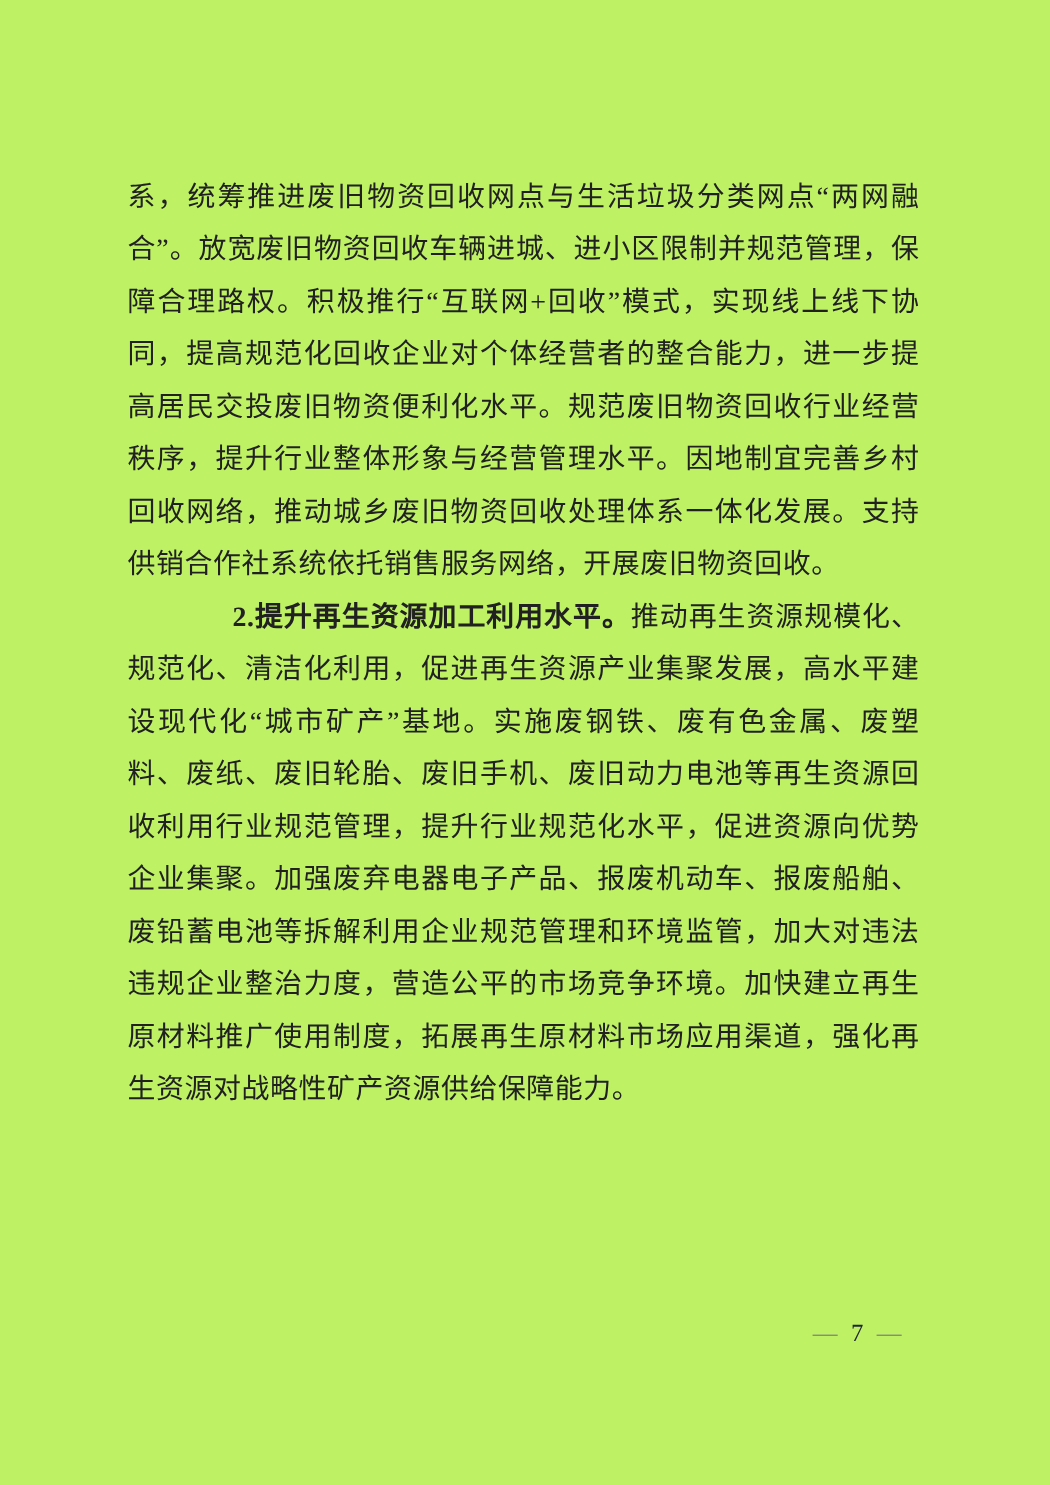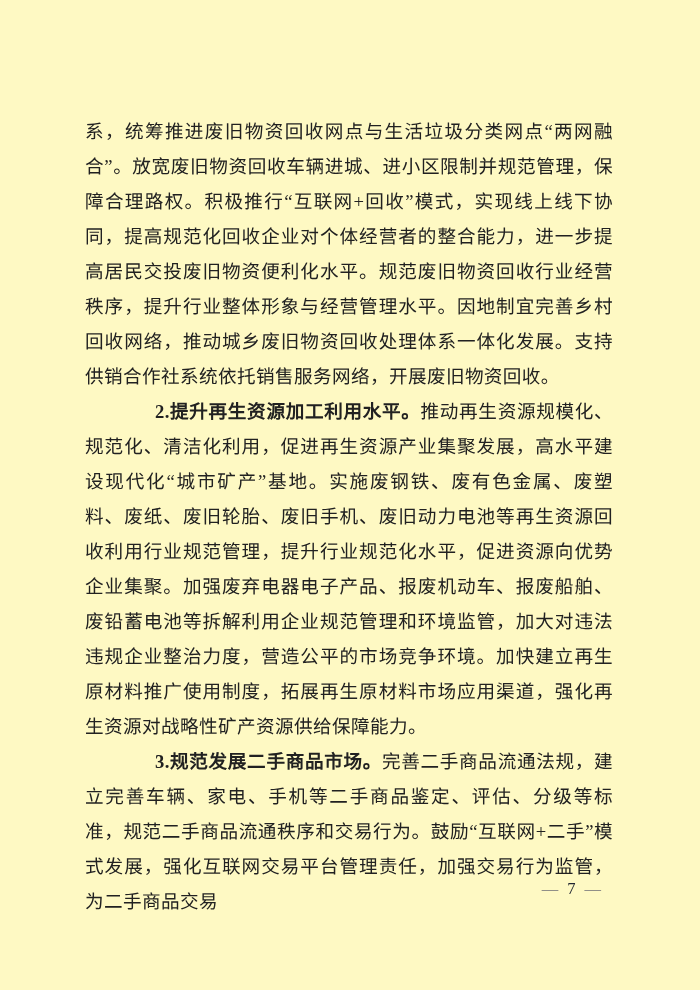--- a/index.html
+++ b/index.html
@@ -9,21 +9,21 @@
   body {
     width: 700px;
     height: 990px;
     background: #ffffff;
     position: relative;
     overflow: hidden;
   }
   .page {
     position: absolute;
     inset: 0;
-    background: #fef9c3;
+    background: #bef264;
   }
   .text-block {
     position: absolute;
     left: 85px;
     top: 114px;
     width: 528px;
   }
   .para {
     margin: 0;
     padding: 0;
@@ -62,19 +62,18 @@
 <body>
 
 <div class="page">
 
   <div class="text-block">
 
     <p class="para"><span>系，统筹推进废旧物资回收网点与生活垃圾分类网点“两网融合”。放宽废旧物资回收车辆进城、进小区限制并规范管理，保障合理路权。积极推行“互联网+回收”模式，实现线上线下协同，提高规范化回收企业对个体经营者的整合能力，进一步提高居民交投废旧物资便利化水平。规范废旧物资回收行业经营秩序，提升行业整体形象与经营管理水平。因地制宜完善乡村回收网络，推动城乡废旧物资回收处理体系一体化发展。支持供销合作社系统依托销售服务网络，开展废旧物资回收。</span></p>
 
     <p class="para indent"><span class="seg-bold">2.提升再生资源加工利用水平。</span><span>推动再生资源规模化、规范化、清洁化利用，促进再生资源产业集聚发展，高水平建设现代化“城市矿产”基地。实施废钢铁、废有色金属、废塑料、废纸、废旧轮胎、废旧手机、废旧动力电池等再生资源回收利用行业规范管理，提升行业规范化水平，促进资源向优势企业集聚。加强废弃电器电子产品、报废机动车、报废船舶、废铅蓄电池等拆解利用企业规范管理和环境监管，加大对违法违规企业整治力度，营造公平的市场竞争环境。加快建立再生原材料推广使用制度，拓展再生原材料市场应用渠道，强化再生资源对战略性矿产资源供给保障能力。</span></p>
 
-    <p class="para indent"><span class="seg-bold">3.规范发展二手商品市场。</span><span>完善二手商品流通法规，建立完善车辆、家电、手机等二手商品鉴定、评估、分级等标准，规范二手商品流通秩序和交易行为。鼓励“互联网+二手”模式发展，强化互联网交易平台管理责任，加强交易行为监管，为二手商品交易</span></p>
 
   </div>
 
   <div class="page-number"><span>—</span><span class="num">7</span><span>—</span></div>
 
 </div>
 
 </body></html>

